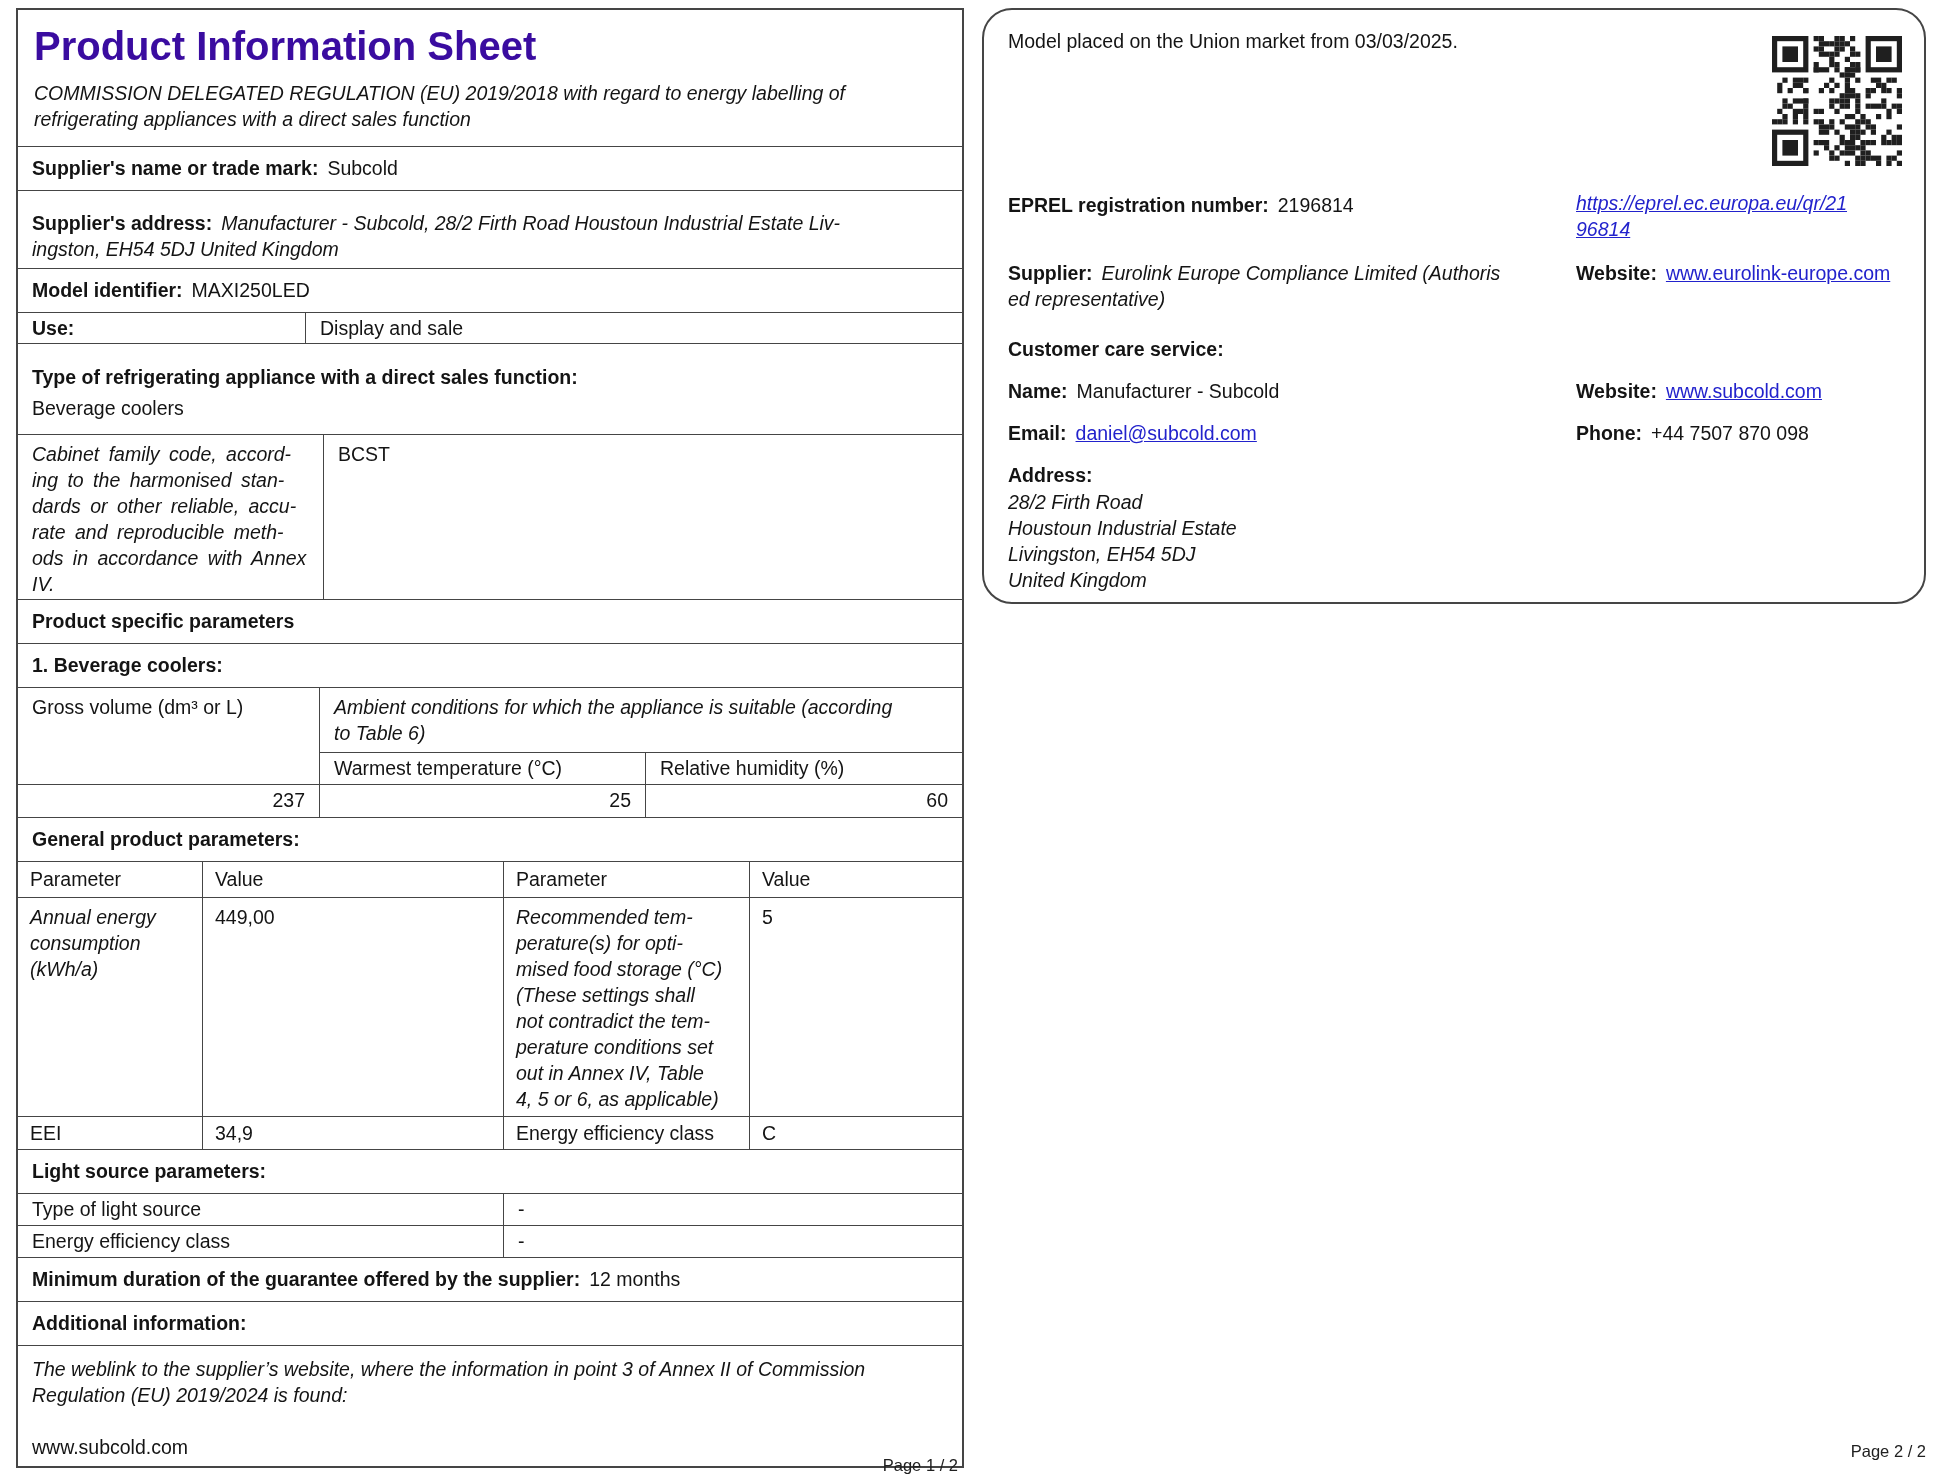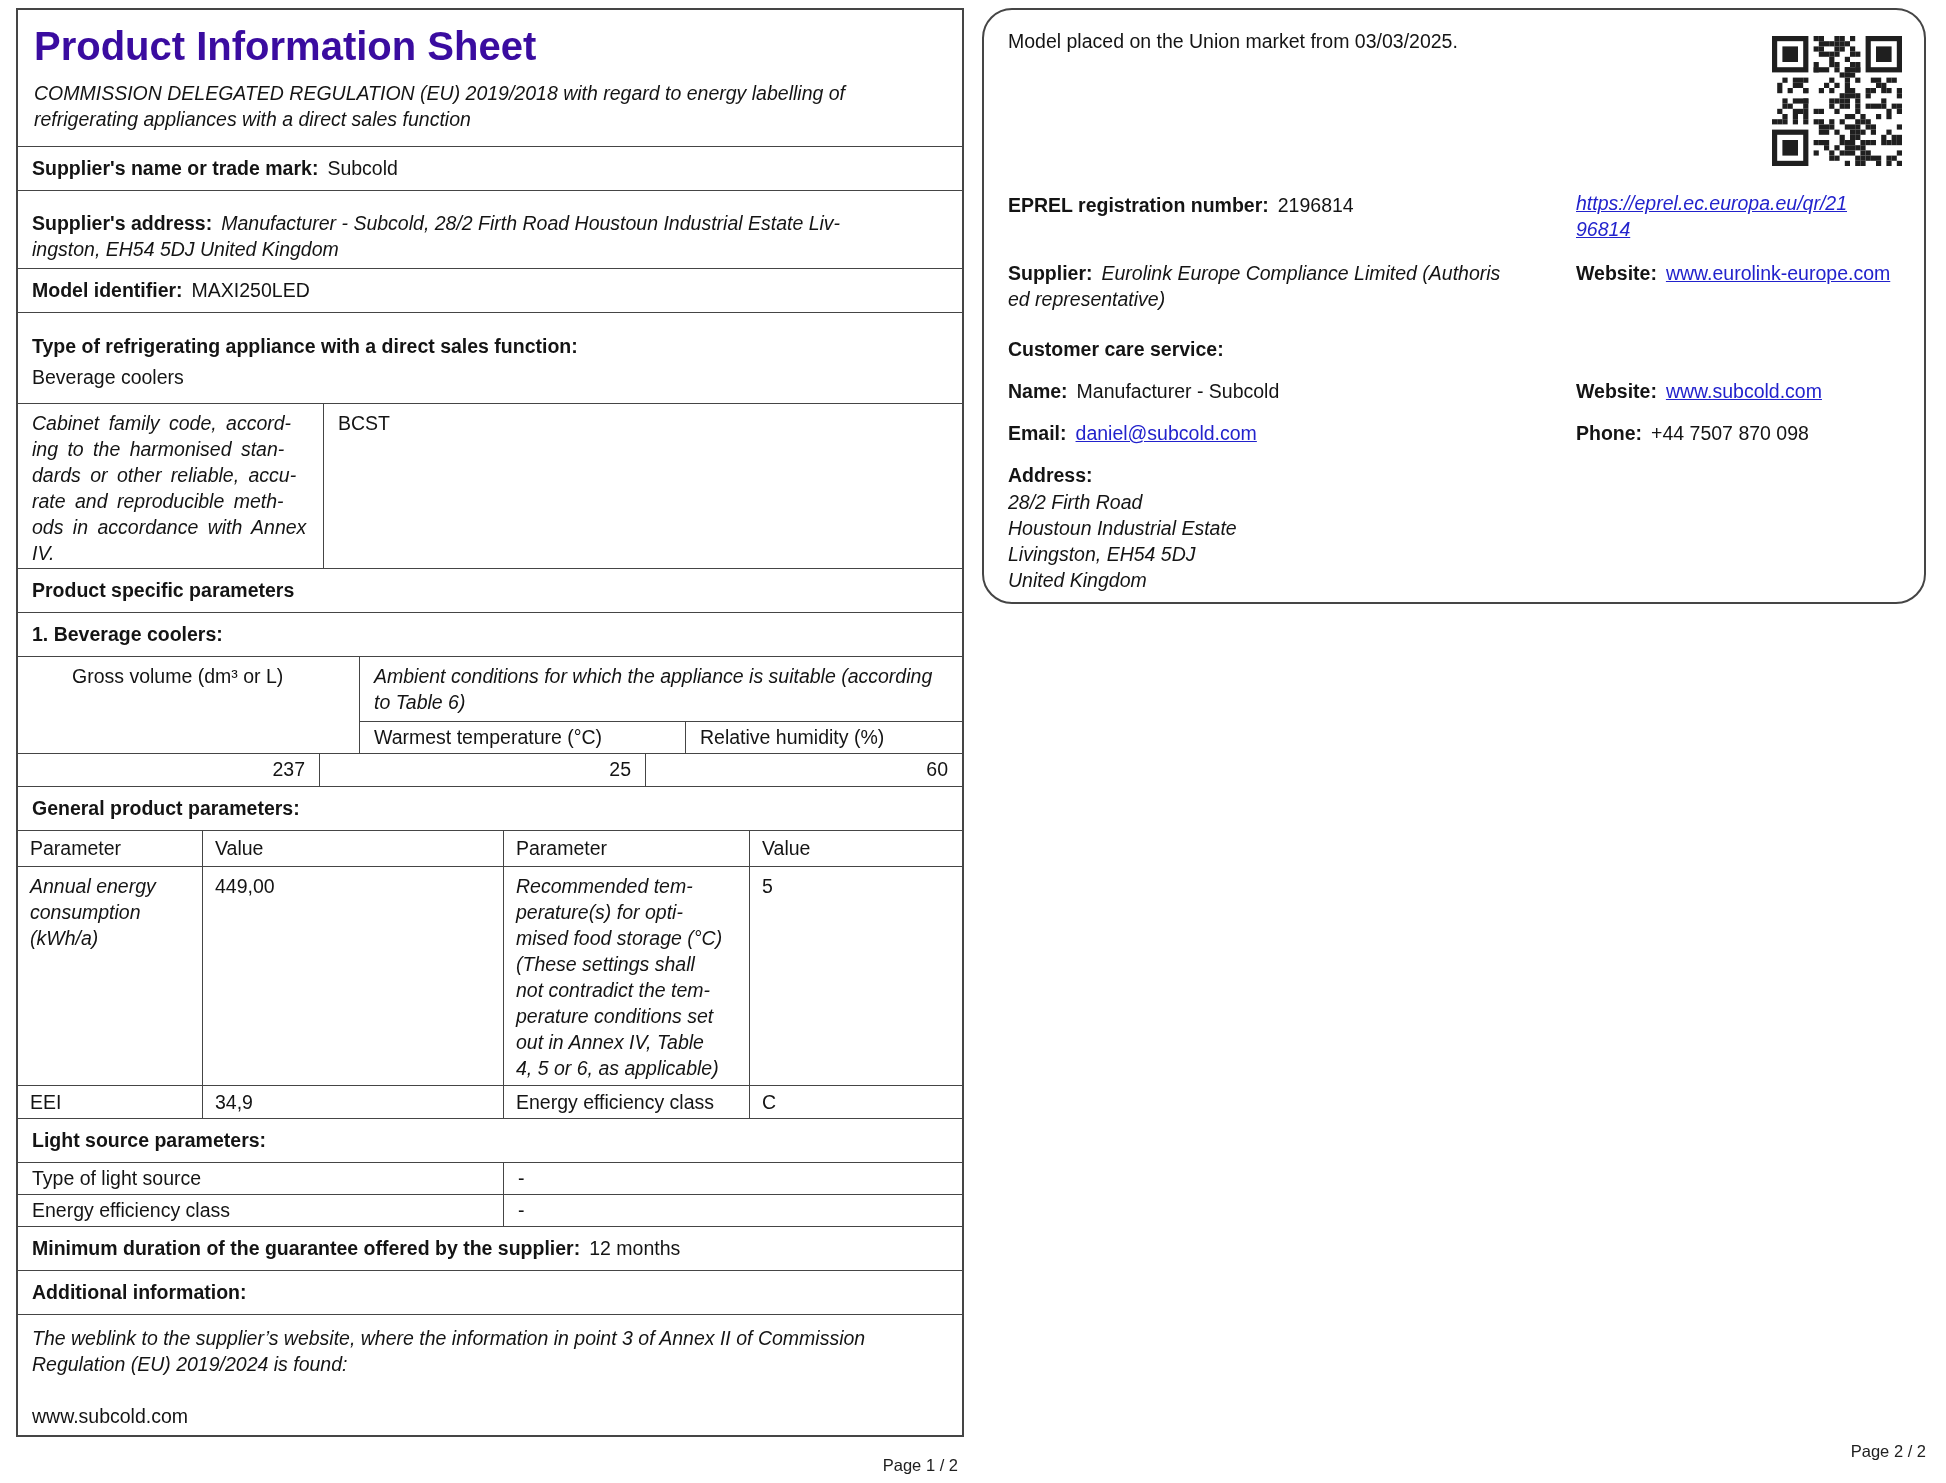--- a/index.html
+++ b/index.html
@@ -31,21 +31,21 @@
   .use-row .c1{width:287px; flex:none;}
   .use-row .c2{flex:1;}
   .type-row{min-height:91px; padding-top:20px;}
   .type-row .val{margin-top:5px; font-weight:400;}
   .cab-row{min-height:148px;}
   .cab-row .c1{width:305px; flex:none; padding-top:6px; word-spacing:4px;}
   .cab-row .c2{flex:1; padding-top:6px;}
   
   .gross{padding:0;}
   .g-top{display:flex;}
-  .g-col1{width:302px; flex:none; border-right:1.5px solid var(--line); padding:6px 14px;margin-left:40px;}
+  .g-col1{width:302px; flex:none; border-right:1.5px solid var(--line); padding:6px 14px;}
   .g-right{flex:1;}
   .g-ambient{padding:6px 14px; min-height:62px;}
   .g-sub{display:flex; border-top:1.5px solid var(--line);}
   .g-warm{width:326px; flex:none; border-right:1.5px solid var(--line); padding:2px 14px; min-height:31px;}
   .g-hum{flex:1; padding:2px 14px;}
   .g-data{display:flex; border-top:1.5px solid var(--line);}
   .g-data > div{padding:2px 14px; min-height:32px; text-align:right;}
   .gd1{width:302px; flex:none; border-right:1.5px solid var(--line);}
   .gd2{width:326px; flex:none; border-right:1.5px solid var(--line);}
   .gd3{flex:1;}
@@ -93,20 +93,24 @@
 
   <div class="sec r-lg">
     <span class="b">Supplier's address:</span><span class="v pre">Manufacturer - Subcold, 28/2 Firth Road Houstoun Industrial Estate Liv-
 ingston, EH54 5DJ United Kingdom</span>
   </div>
 
   <div class="sec r-md">
     <span class="b">Model identifier:</span><span class="v">MAXI250LED</span>
   </div>
 
+  <div class="sec split use-row">
+    <div class="c c1 b">Use:</div>
+    <div class="c c2">Display and sale</div>
+  </div>
 
   <div class="sec type-row">
     <div class="b">Type of refrigerating appliance with a direct sales function:</div>
     <div class="val">Beverage coolers</div>
   </div>
 
   <div class="sec split cab-row">
     <div class="c c1 pre">Cabinet family code, accord-
 ing to the harmonised stan-
 dards or other reliable, accu-

